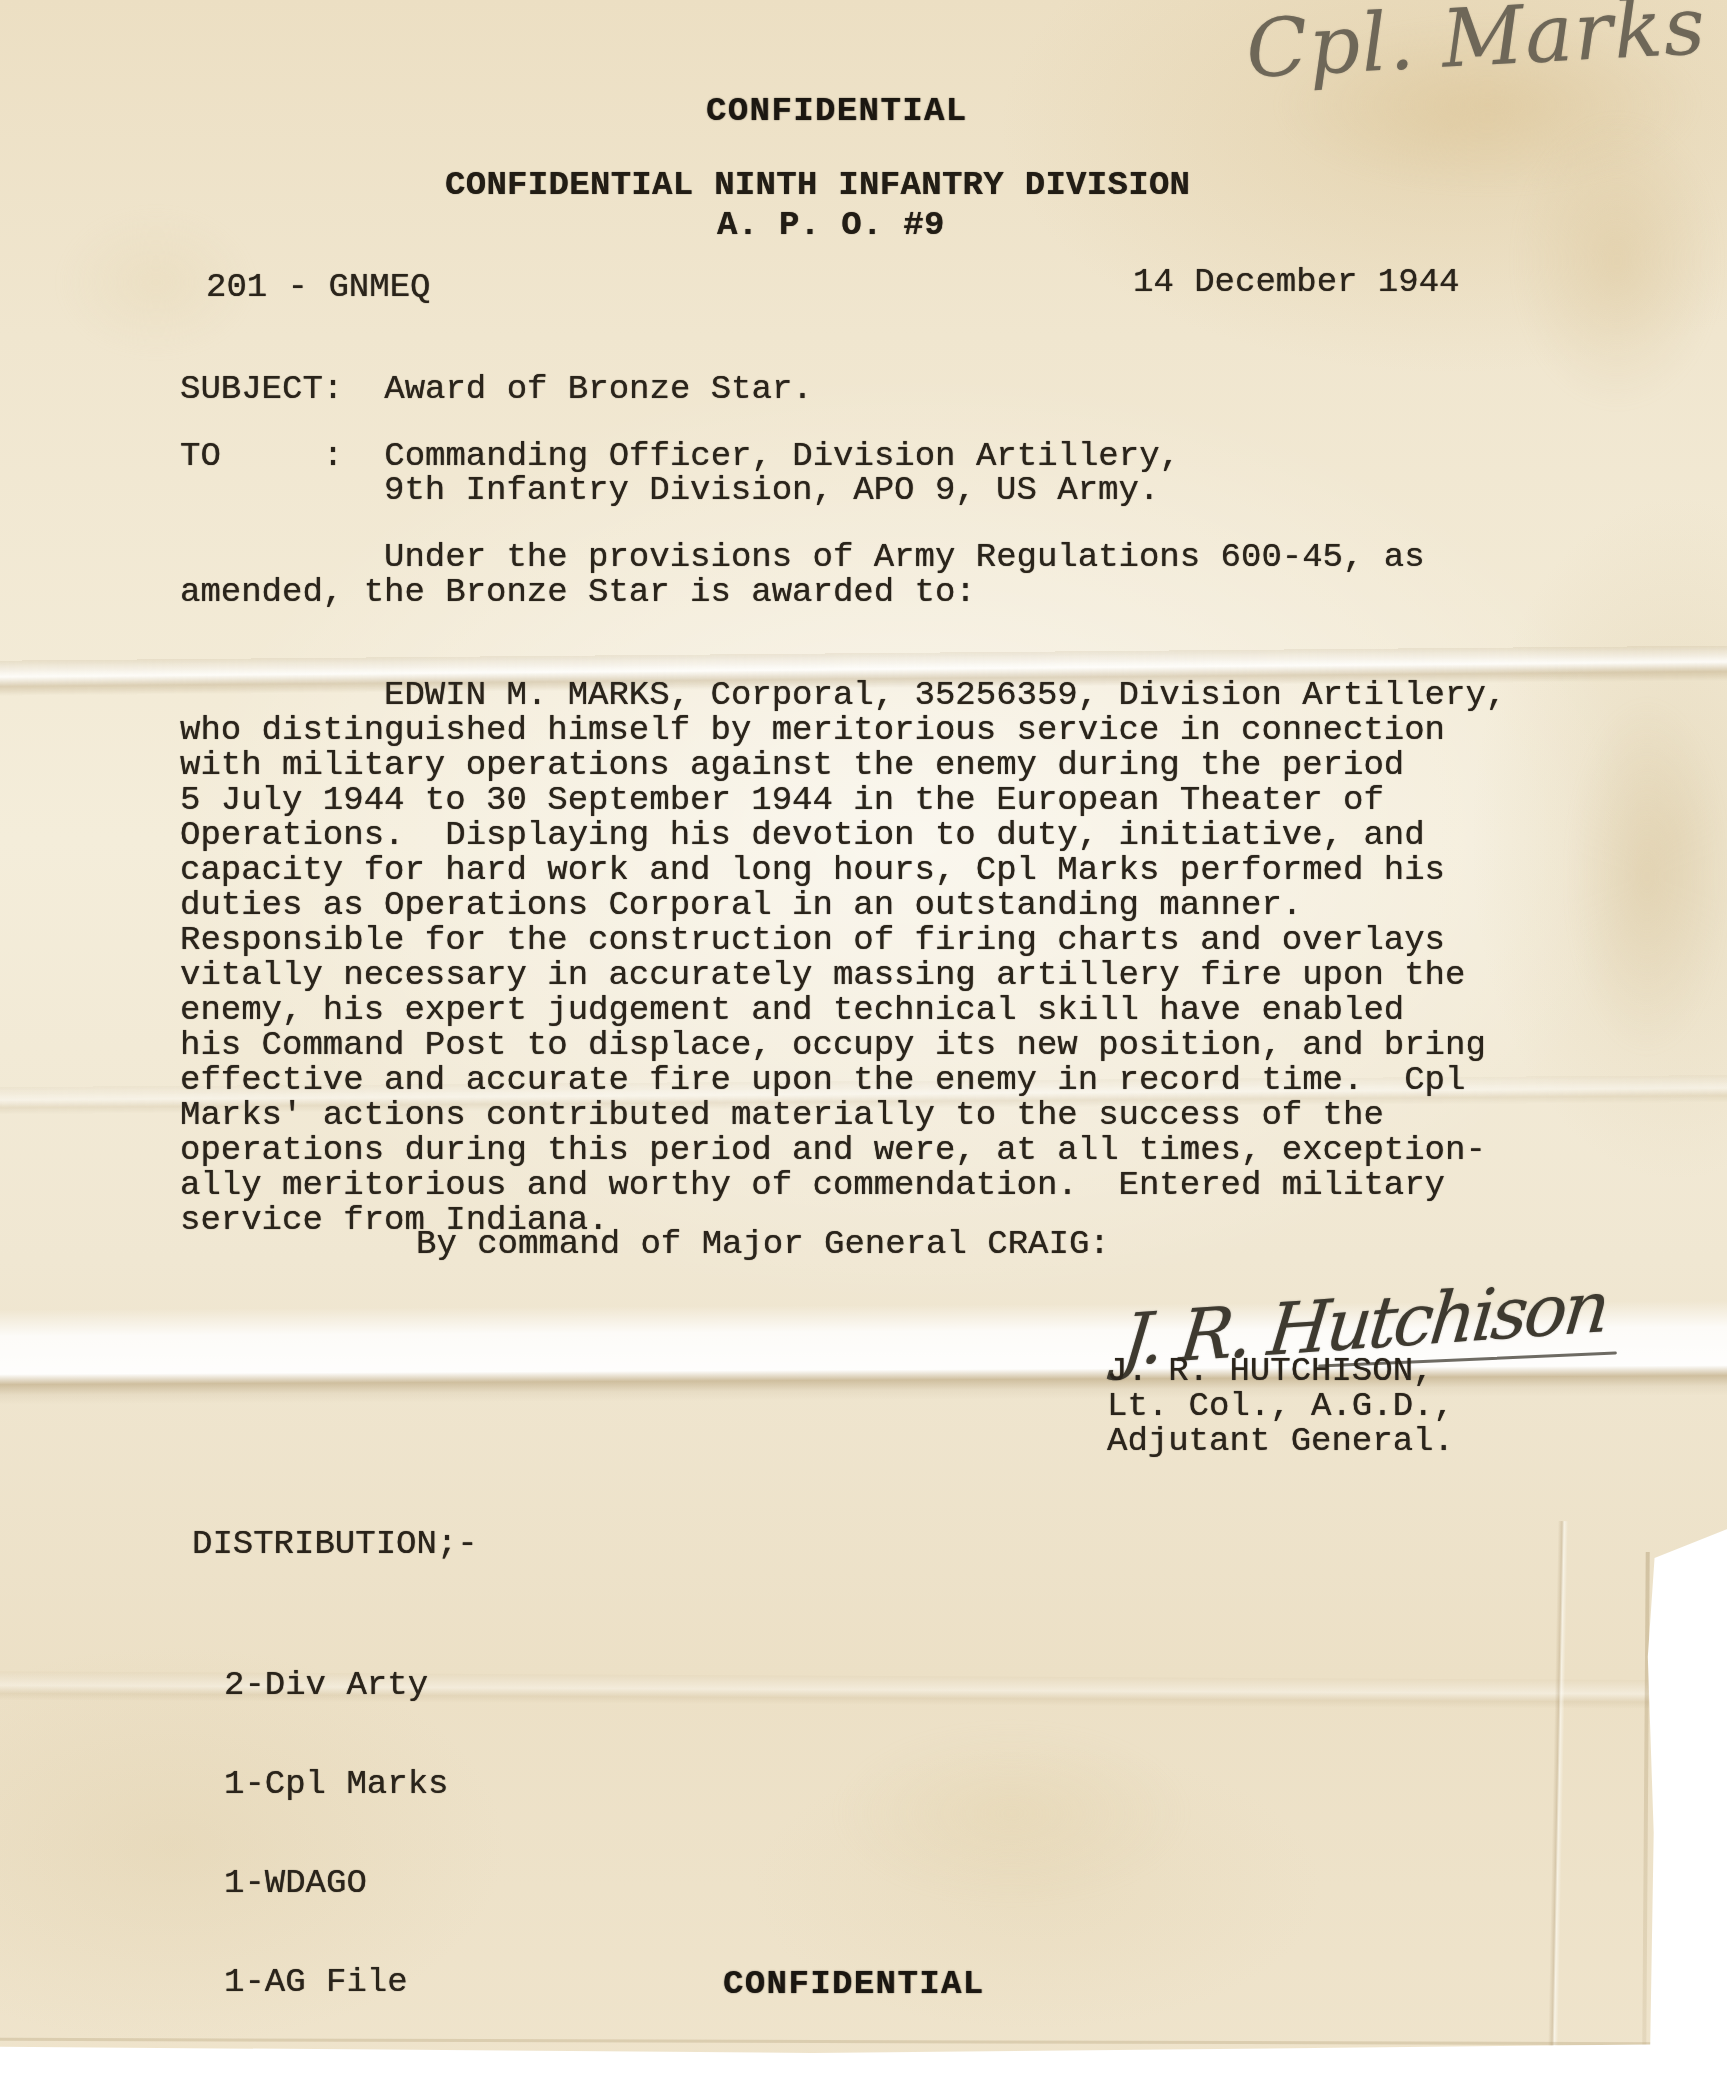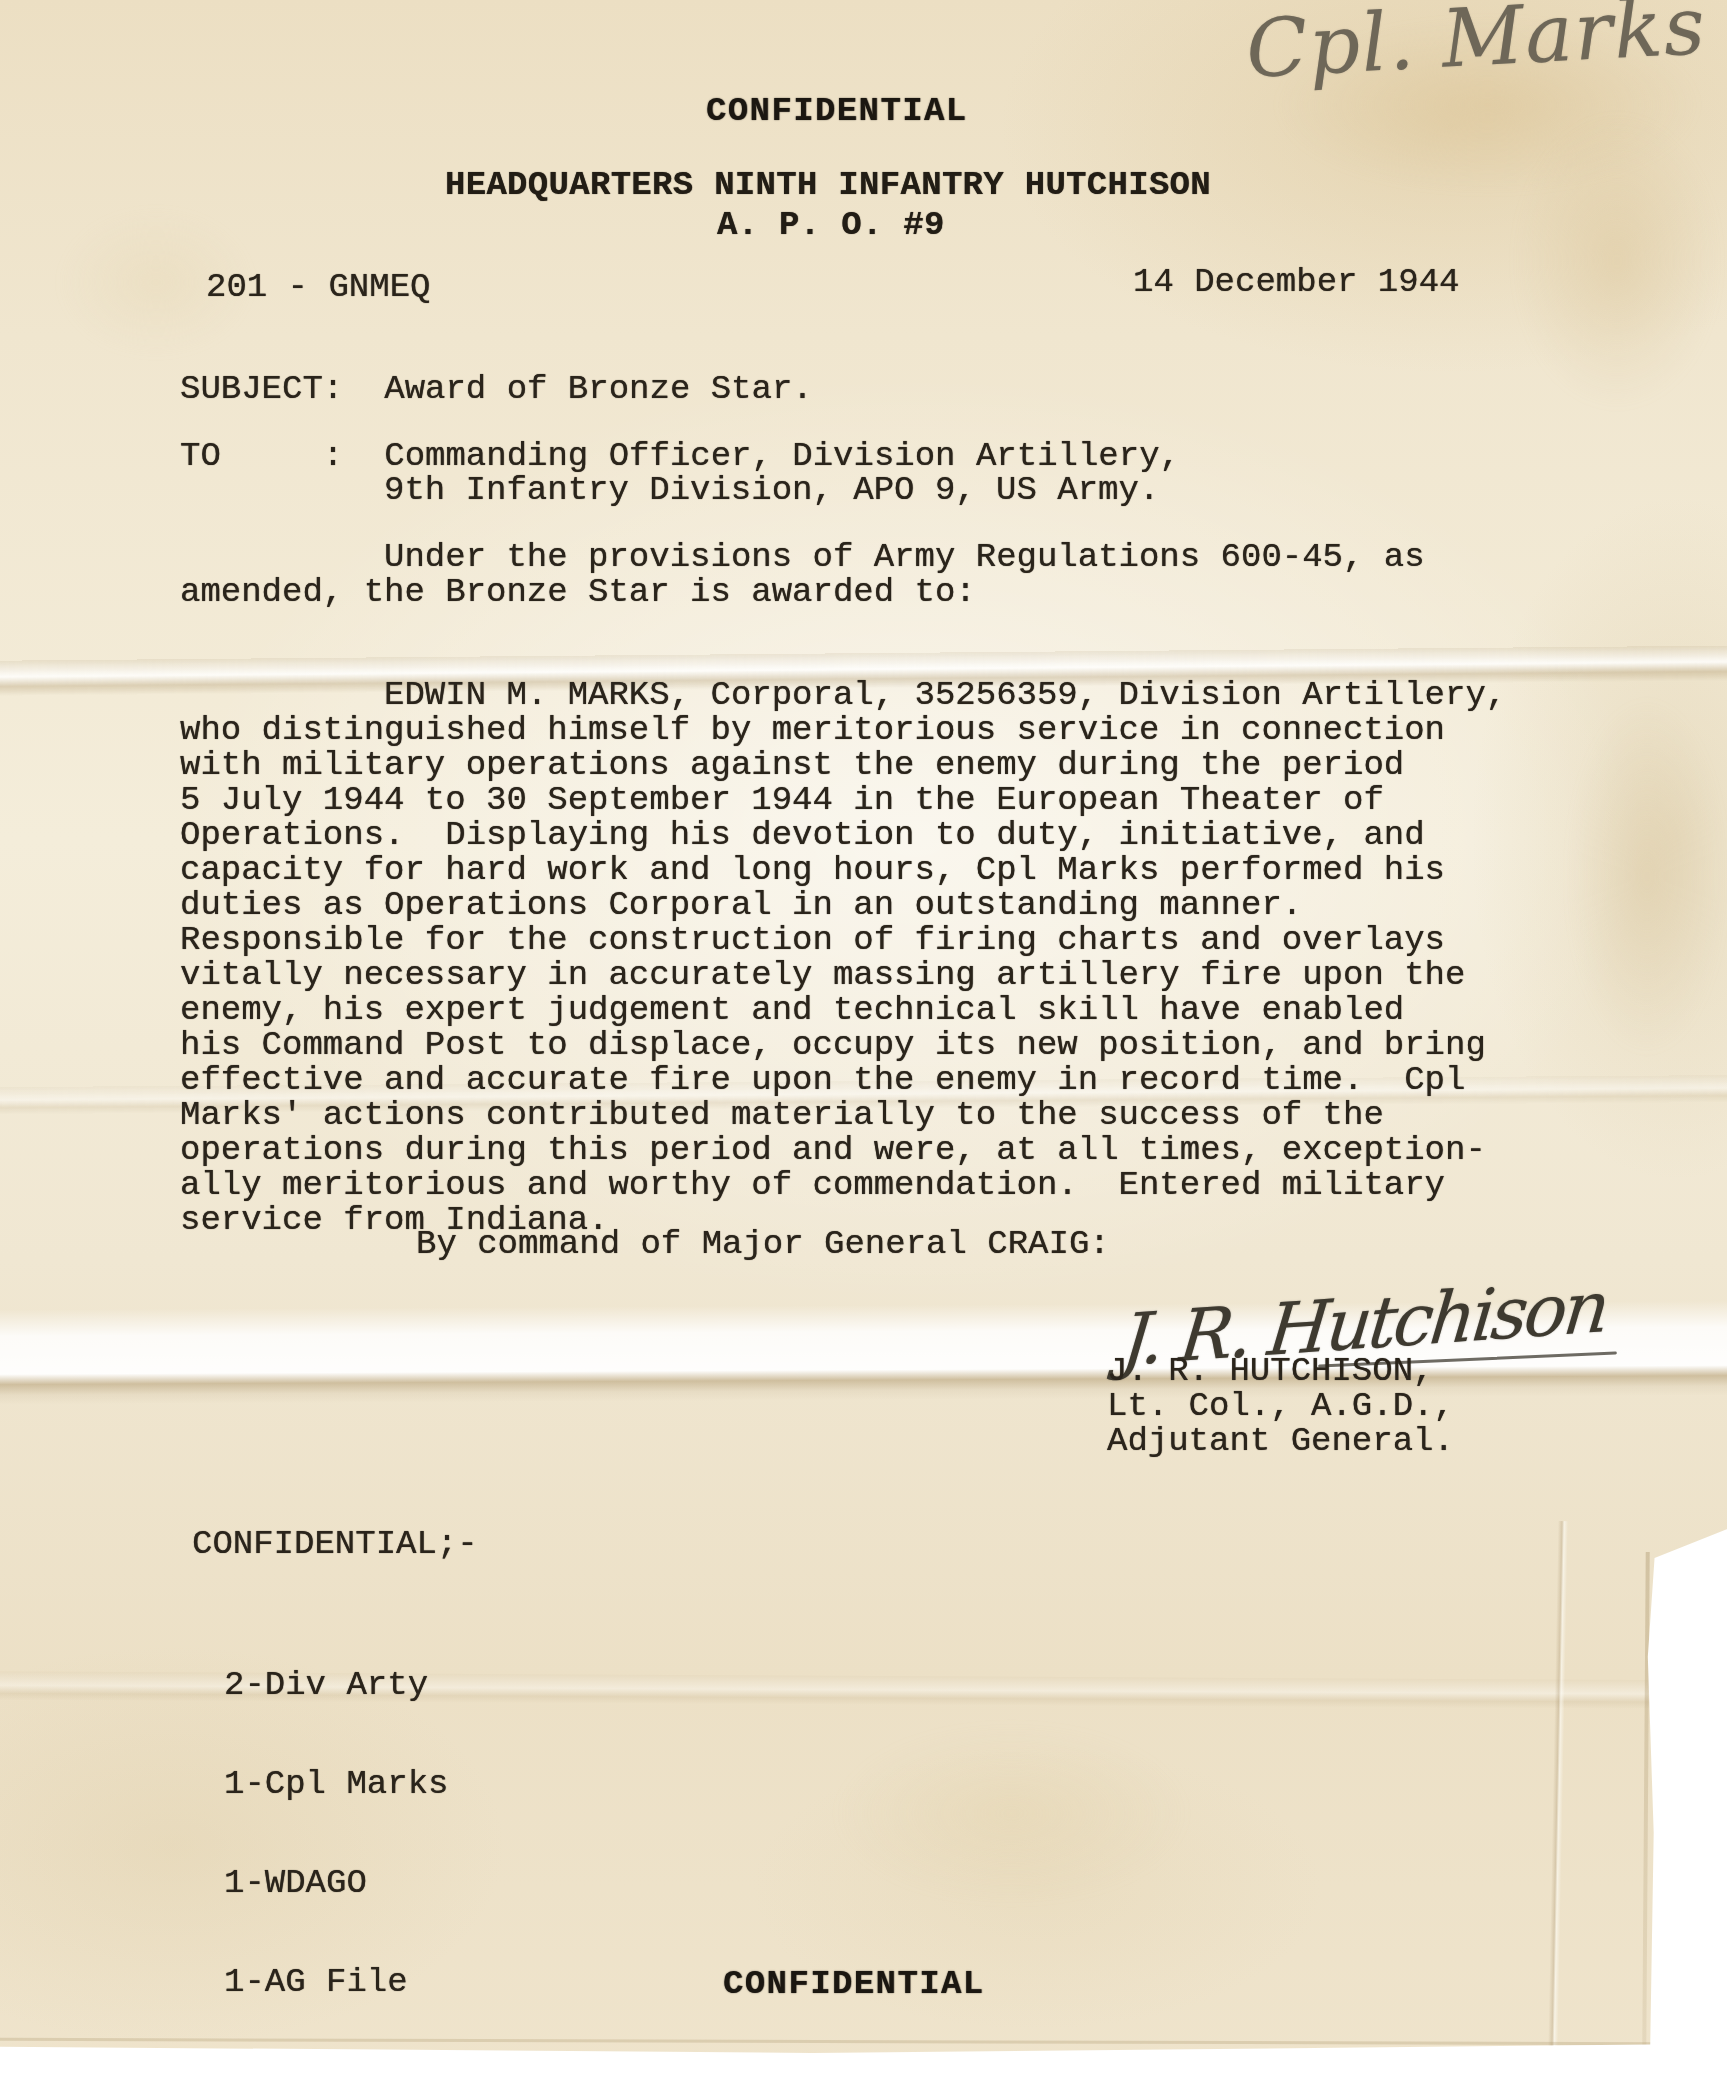--- a/index.html
+++ b/index.html
@@ -81,21 +81,21 @@
     <div class="crease" id="crease-main"></div>
     <div class="crease" id="crease-lower"></div>
     <div id="crease-vertical"></div>
     <div id="edge-right-line"></div>
     <div id="edge-bottom-line"></div>
 
     <div class="script" id="handwritten-note">Cpl. Marks</div>
 
     <div class="typed stamp" style="left:706px;top:94px;">CONFIDENTIAL</div>
 
-    <div class="typed heavy" style="left:445px;top:168px;">HEADQUARTERS NINTH INFANTRY HUTCHISON</div>
+    <div class="typed heavy" style="left:445px;top:168px;">CONFIDENTIAL NINTH INFANTRY DIVISION</div>
     <div class="typed heavy" style="left:717px;top:208px;">A. P. O. #9</div>
 
     <div class="typed" style="left:180px;top:270px;margin-left:26px;">201 - GNMEQ</div>
     <div class="typed" style="left:1133px;top:265px;">14 December 1944</div>
 
     <div class="typed" style="left:180px;top:372px;"><span>SUBJECT:</span><span class="gap2"></span><span>Award of Bronze Star.</span></div>
 
     <div class="typed" style="left:180px;top:439px;"><span>TO     :</span><span class="gap2"></span><span>Commanding Officer, Division Artillery,</span></div>
     <div class="typed" style="left:384px;top:473px;">9th Infantry Division, APO 9, US Army.</div>
 
@@ -120,21 +120,21 @@
 service from Indiana.</div>
 
     <div class="typed" style="left:416px;top:1227px;">By command of Major General CRAIG:</div>
 
     <div class="script" id="signature-script">J. R. Hutchison</div>
     <div id="signature-flourish"></div>
     <div class="typed" style="left:1107px;top:1354px;">J. R. HUTCHISON,</div>
     <div class="typed" style="left:1107px;top:1389px;">Lt. Col., A.G.D.,</div>
     <div class="typed" style="left:1107px;top:1424px;">Adjutant General.</div>
 
-    <div class="typed" style="left:192px;top:1527px;">CONFIDENTIAL;-</div>
+    <div class="typed" style="left:192px;top:1527px;">DISTRIBUTION;-</div>
     <div class="typed" style="left:224px;top:1603px;line-height:33px;">
       <div>2-Div Arty</div>
       <div>1-Cpl Marks</div>
       <div>1-WDAGO</div>
       <div>1-AG File</div>
     </div>
 
     <div class="typed stamp" style="left:723px;top:1967px;">CONFIDENTIAL</div>
   </div>
 </div>

